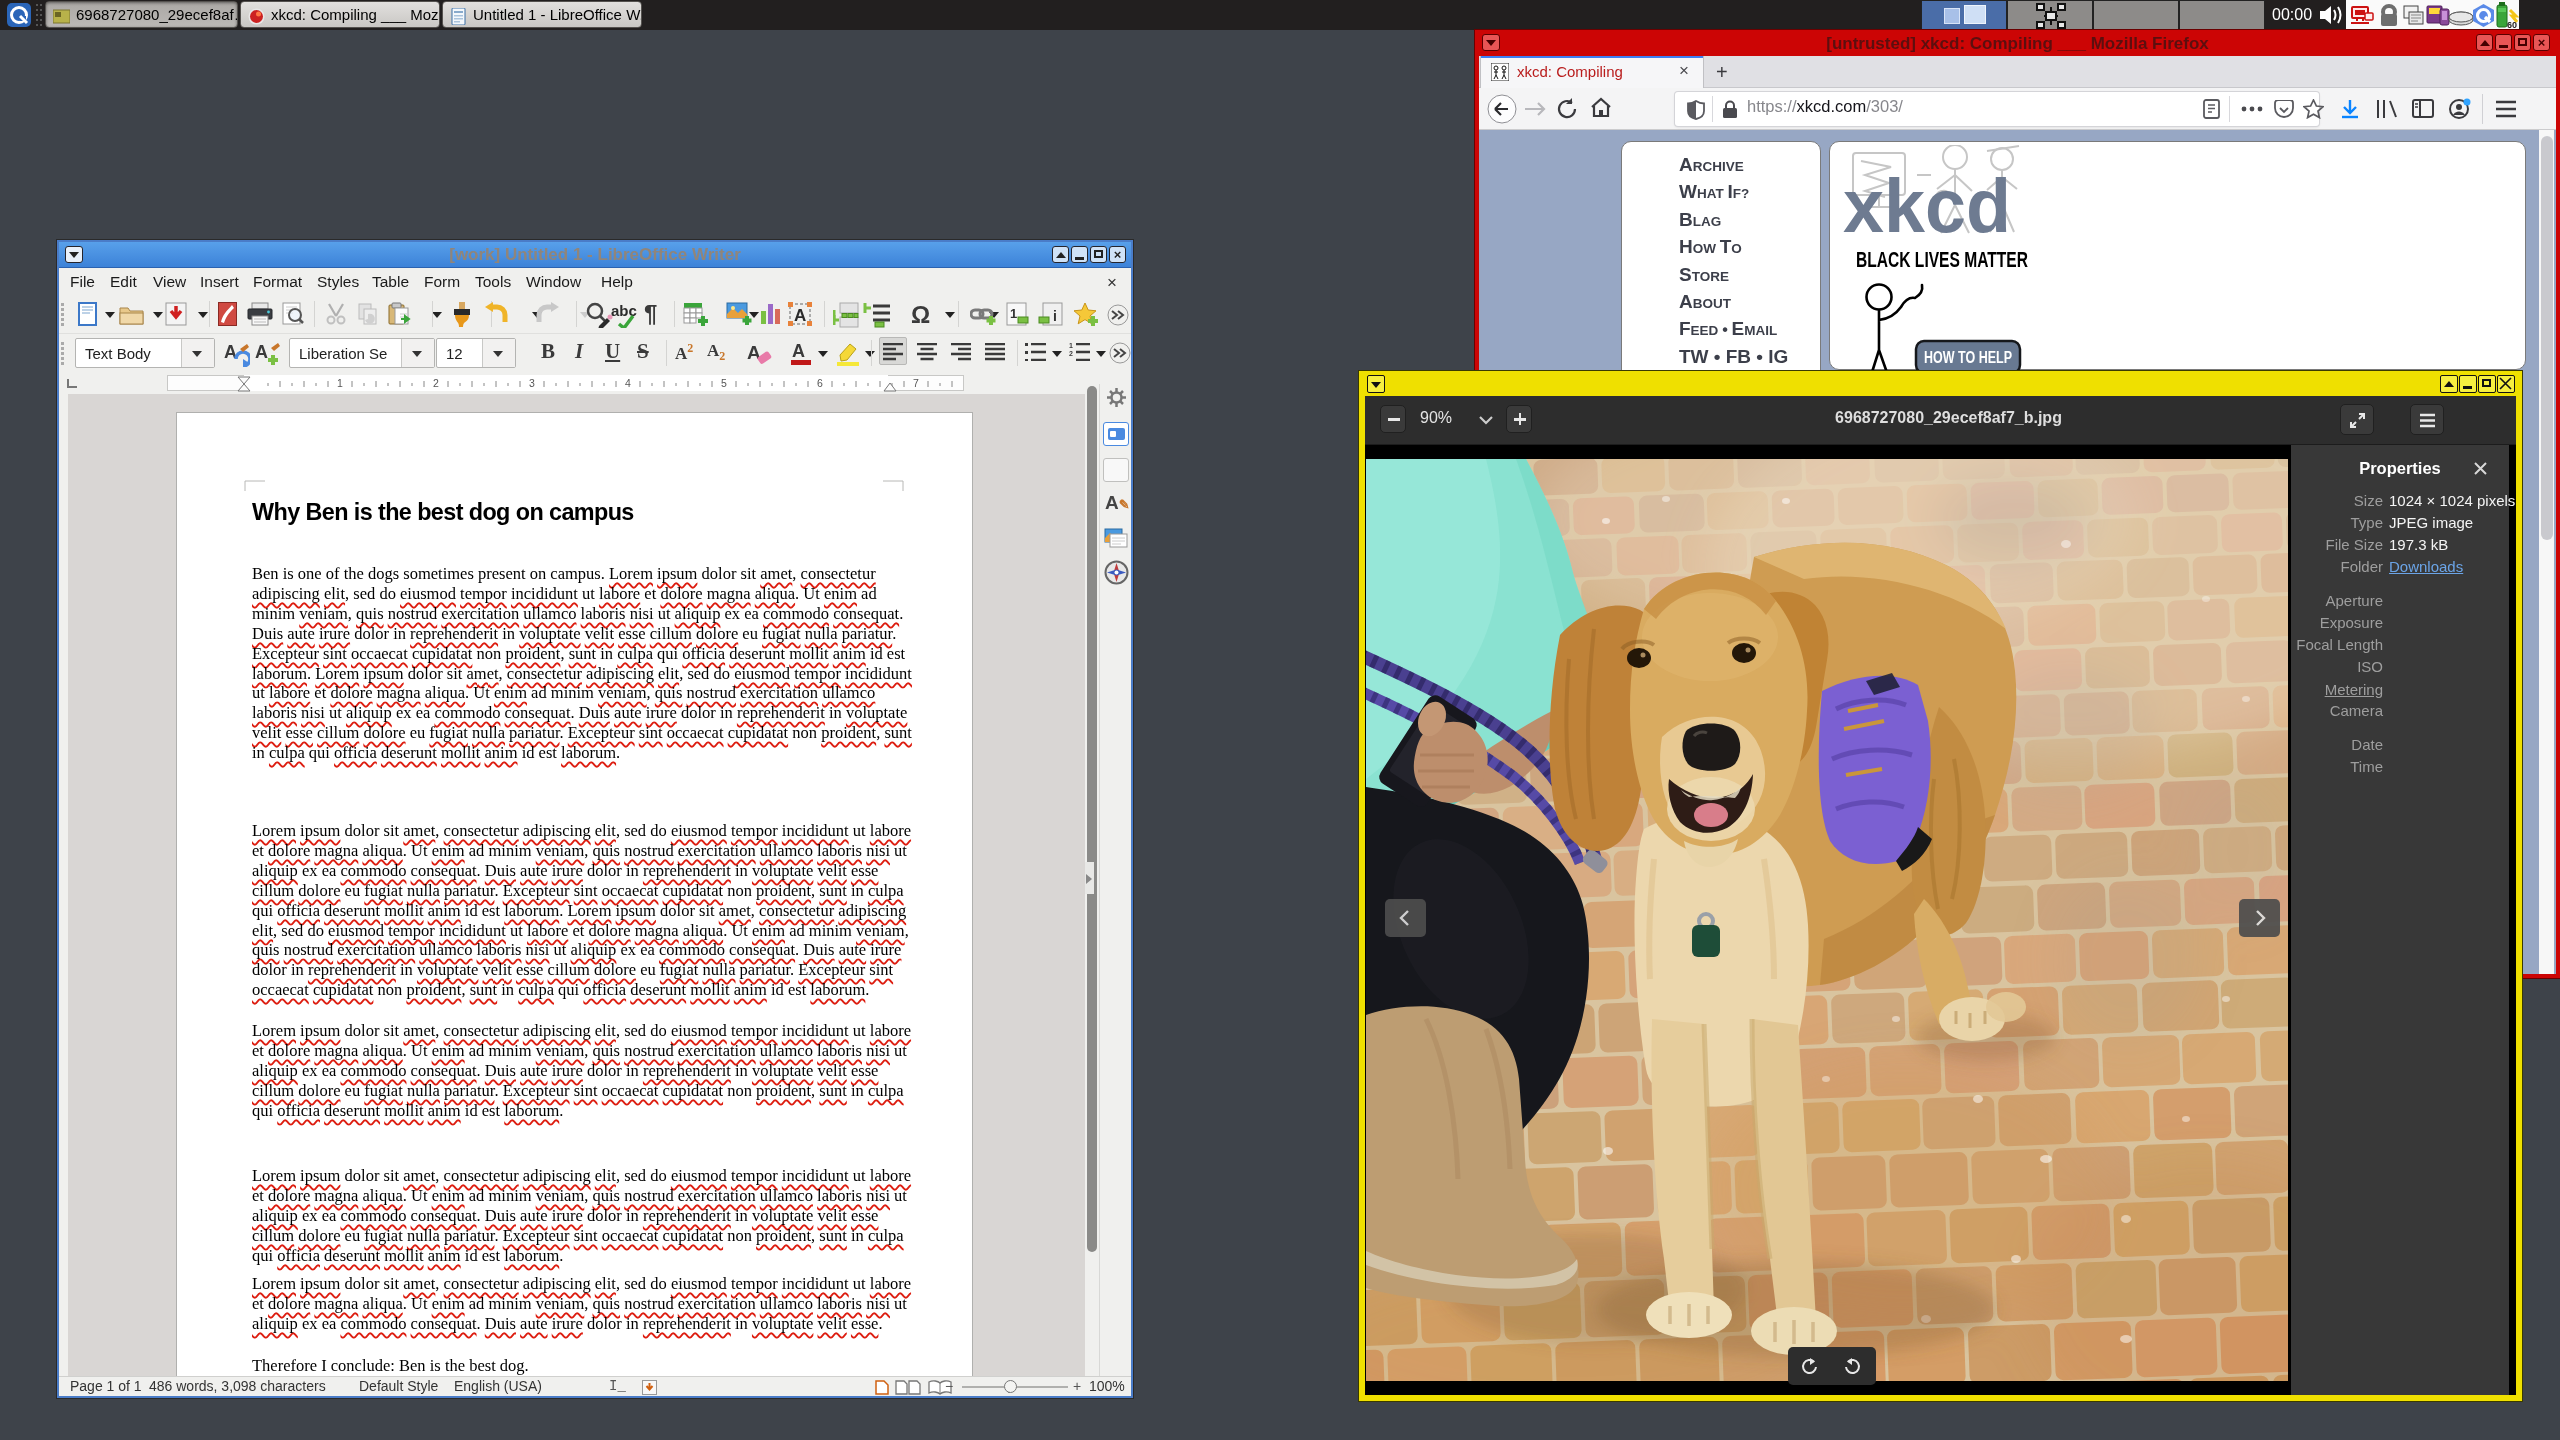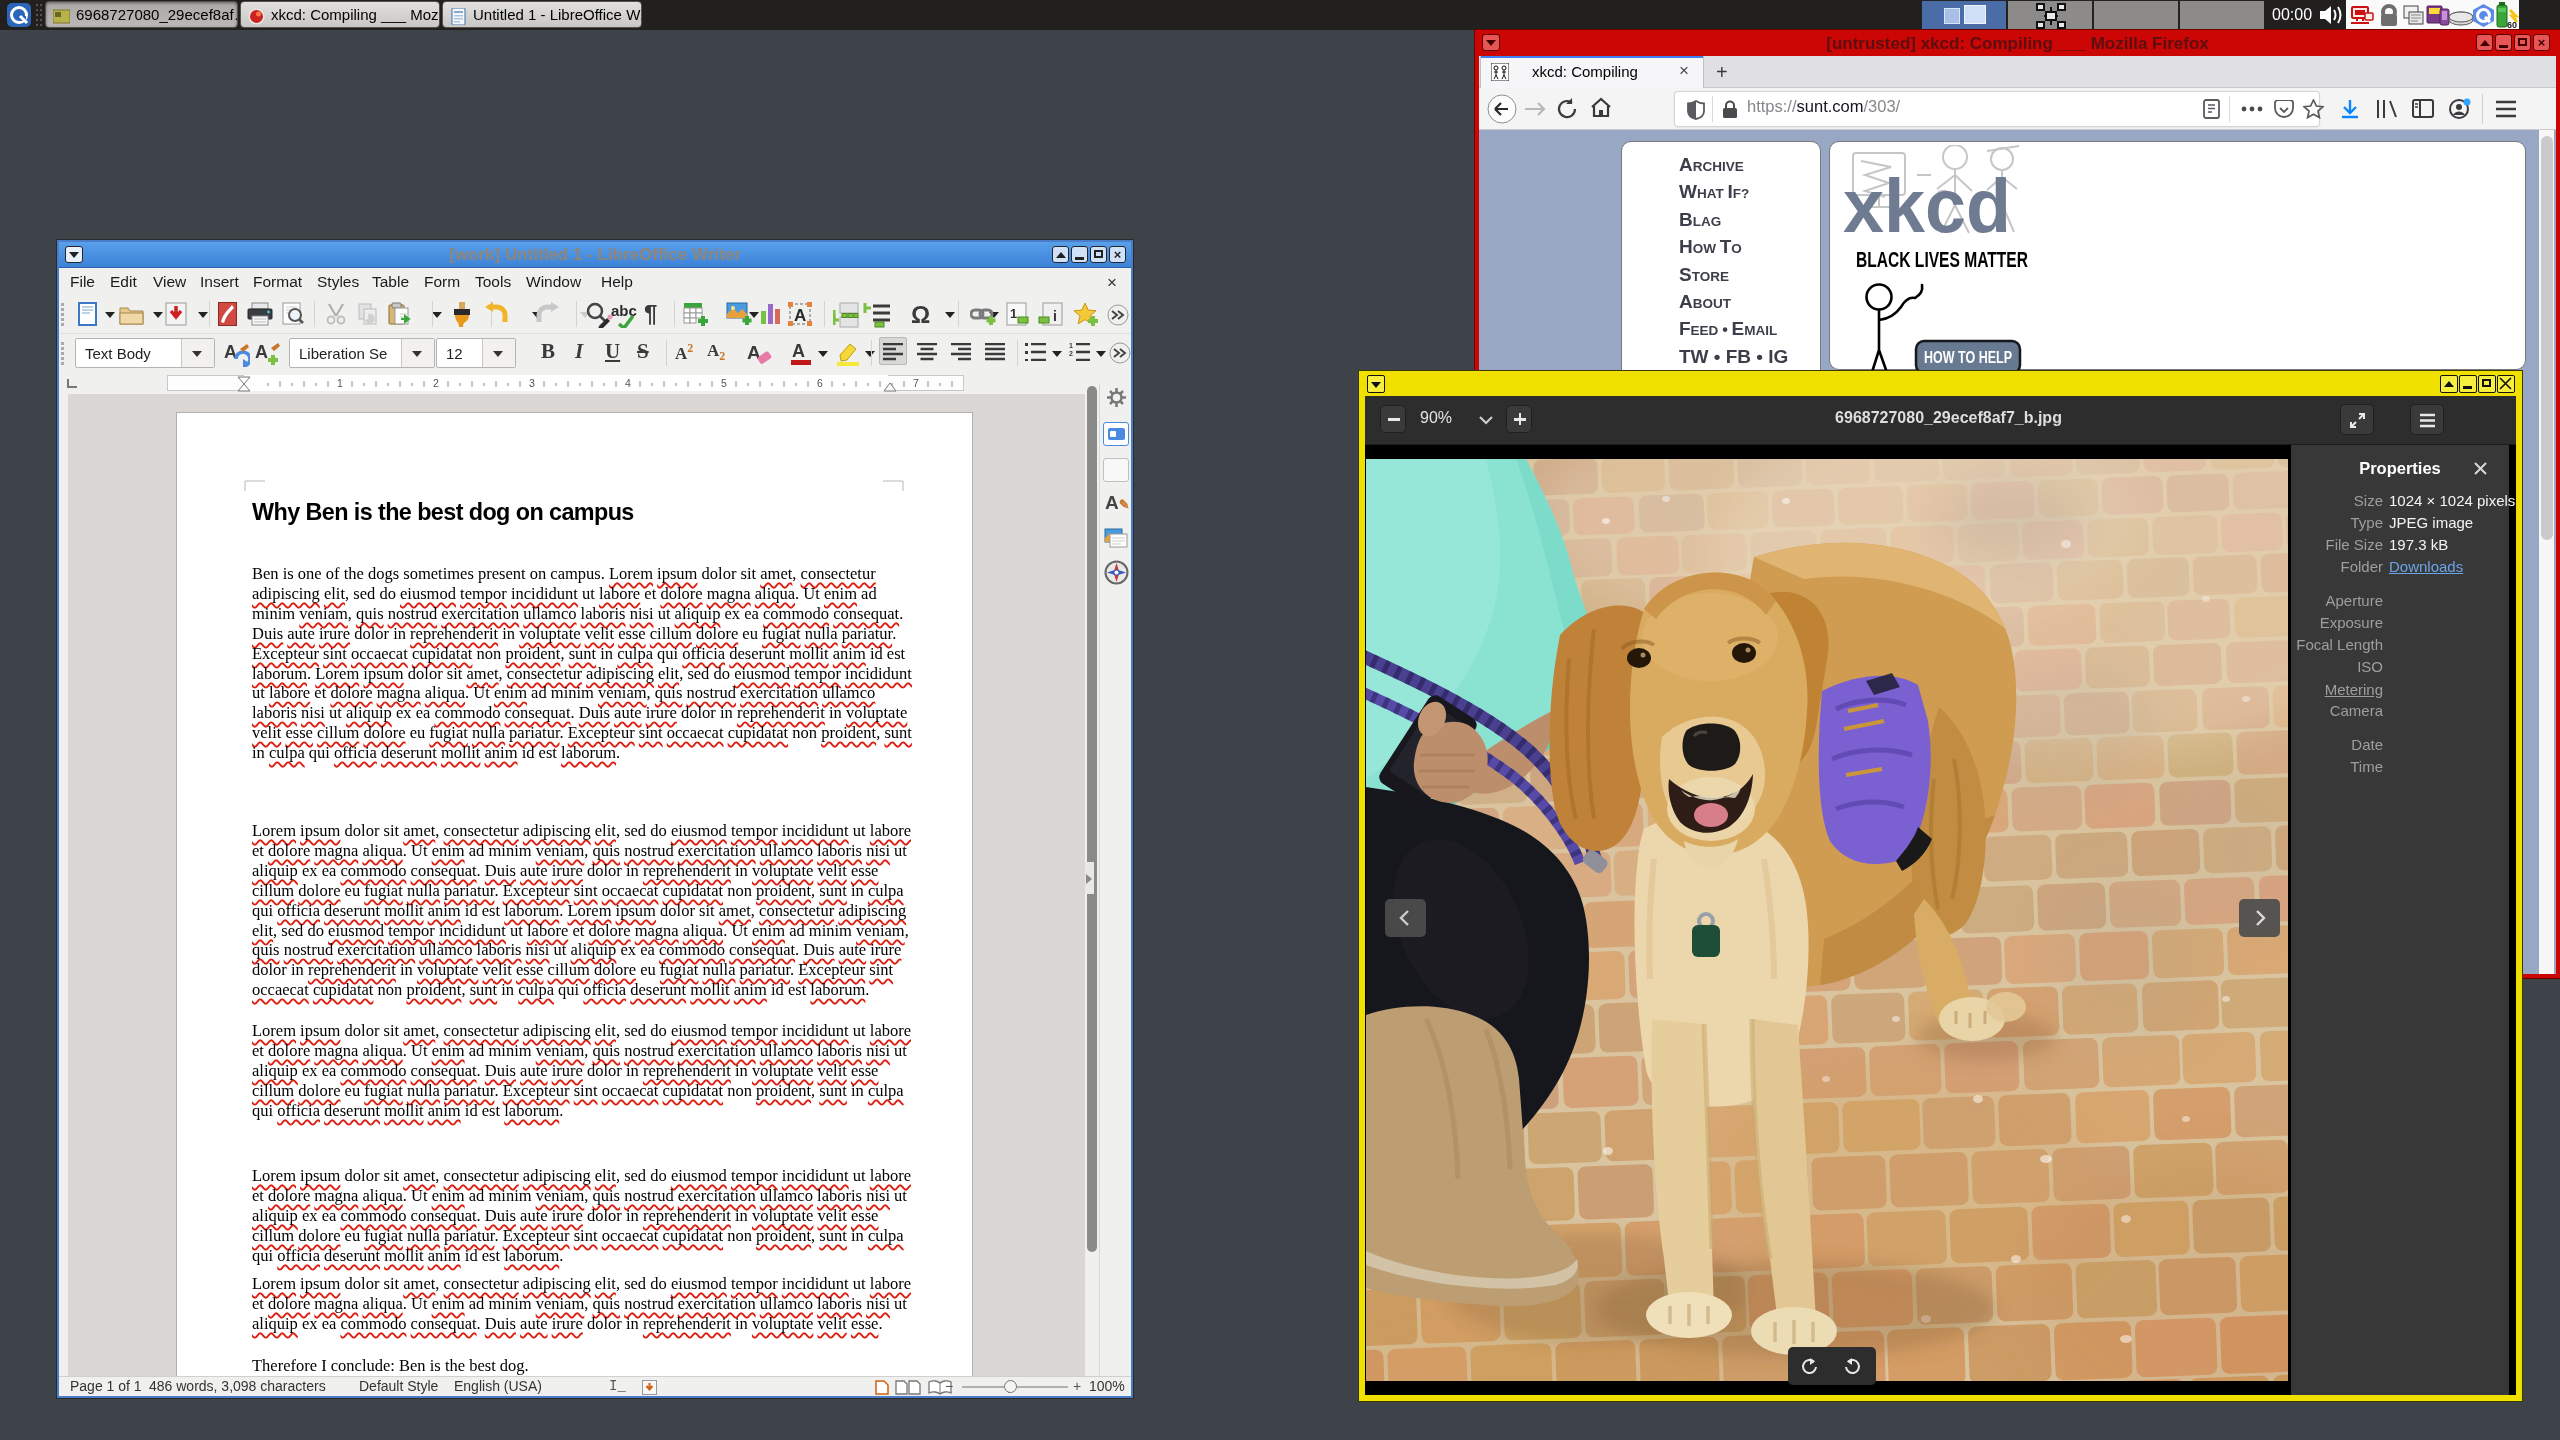--- a/index.html
+++ b/index.html
@@ -602,21 +602,21 @@
     </div>
  <div class="abs" style="right:10px;top:4px;width:17px;height:17px;background:#e85555;border:1px solid #5a0000;border-radius:3px;font:bold 13px/15px 'Liberation Sans';text-align:center;color:#400;">×</div>
  <div id="ff-tabbar">
   <div class="abs" style="left:2px;top:0;width:222px;height:32px;background:#f6f6f8;border-top:2px solid #3d7ff5;box-shadow:1px 0 0 #c0c0c4,-1px 0 0 #c0c0c4;"></div>
   <svg class="abs" style="left:12px;top:7px" width="18" height="18" viewBox="0 0 18 18">
         <rect width="18" height="18" fill="#fff" stroke="#222"></rect>
         <circle cx="5" cy="5" r="2" fill="none" stroke="#111"></circle>
         <circle cx="13" cy="5" r="2" fill="none" stroke="#111"></circle>
         <path d="M5 7 v5 m-2 4 l2-4 2 4 M13 7 v5 m-2 4 l2-4 2 4 M3 9 h4 M11 9 h4" stroke="#111" fill="none"></path>
       </svg>
-  <div class="abs" style="left:38px;top:7px;font-size:15px;color:#000000;margin-left:15px;">xkcd: Compiling</div>
+  <div class="abs" style="left:38px;top:7px;font-size:15px;color:#b91c1c;">xkcd: Compiling</div>
   <div class="abs" style="left:200px;top:5px;font-size:17px;color:#4a4a4f;">×</div>
   <div class="abs" style="left:237px;top:5px;font-size:20px;color:#3a3a3e;font-weight:300;">+</div>
  </div>
  <div id="ff-nav">
   <svg class="abs" style="left:8px;top:6px" width="30" height="30" viewBox="0 0 30 30">
         <circle cx="15" cy="15" r="14" fill="#fdfdfe" stroke="#8f8f94"></circle>
         <path d="M8 15 h13 M8 15 l6-6 M8 15 l6 6" stroke="#2a2a2e" stroke-width="2.2" fill="none"></path>
       </svg>
   <svg class="abs" style="left:44px;top:10px" width="24" height="22" viewBox="0 0 24 22">
         <path d="M2 11 h19 M15 5 l6 6 -6 6" stroke="#b8b8bc" stroke-width="2.2" fill="none"></path>
@@ -632,21 +632,21 @@
   <div class="abs" style="left:196px;top:4px;width:644px;height:34px;background:#fff;border-radius:3px;box-shadow:0 0 0 1px #d4d4d8,0 1px 3px rgba(0,0,0,.12);"></div>
   <svg class="abs" style="left:208px;top:12px" width="18" height="20" viewBox="0 0 18 20">
         <path d="M9 1 C6 3 3 3.5 1 3.5 V11 c0 4.5 3.5 7 8 8 4.5-1 8-3.5 8-8 V3.5 C15.5 3.5 12 3 9 1 z" fill="none" stroke="#5a5a5f" stroke-width="1.8"></path>
         <path d="M9 1 C6 3 3 3.5 1 3.5 V11 c0 4.5 3.5 7 8 8 z" fill="#5a5a5f"></path>
       </svg>
   <div class="abs" style="left:233px;top:8px;width:1px;height:26px;background:#d8d8dc;"></div>
   <svg class="abs" style="left:243px;top:12px" width="16" height="19" viewBox="0 0 16 19">
         <rect x="1" y="8" width="14" height="10" rx="1.5" fill="#4a4a4f"></rect>
         <path d="M4 8 V5.5 a4 4 0 0 1 8 0 V8" fill="none" stroke="#4a4a4f" stroke-width="2"></path>
       </svg>
-  <div class="abs" style="left:268px;top:9px;font-size:16.5px;color:#87878c;">https://<span style="color:#15141a;">sunt.com</span>/303/</div>
+  <div class="abs" style="left:268px;top:9px;font-size:16.5px;color:#87878c;">https://<span style="color:#15141a;">xkcd.com</span>/303/</div>
   <svg class="abs" style="left:723px;top:11px" width="19" height="20" viewBox="0 0 19 20">
         <rect x="2" y="1" width="15" height="18" rx="2" fill="none" stroke="#5a5a5f" stroke-width="1.8"></rect>
         <path d="M6 6 h7 M6 9.5 h7 M6 13 h4" stroke="#5a5a5f" stroke-width="1.6"></path>
       </svg>
   <div class="abs" style="left:750px;top:8px;width:1px;height:26px;background:#d8d8dc;"></div>
   <svg class="abs" style="left:762px;top:18px" width="24" height="6" viewBox="0 0 24 6">
         <g fill="#4a4a4f">
           <circle cx="3" cy="3" r="2.4"></circle>
           <circle cx="11" cy="3" r="2.4"></circle>
           <circle cx="19" cy="3" r="2.4"></circle>

